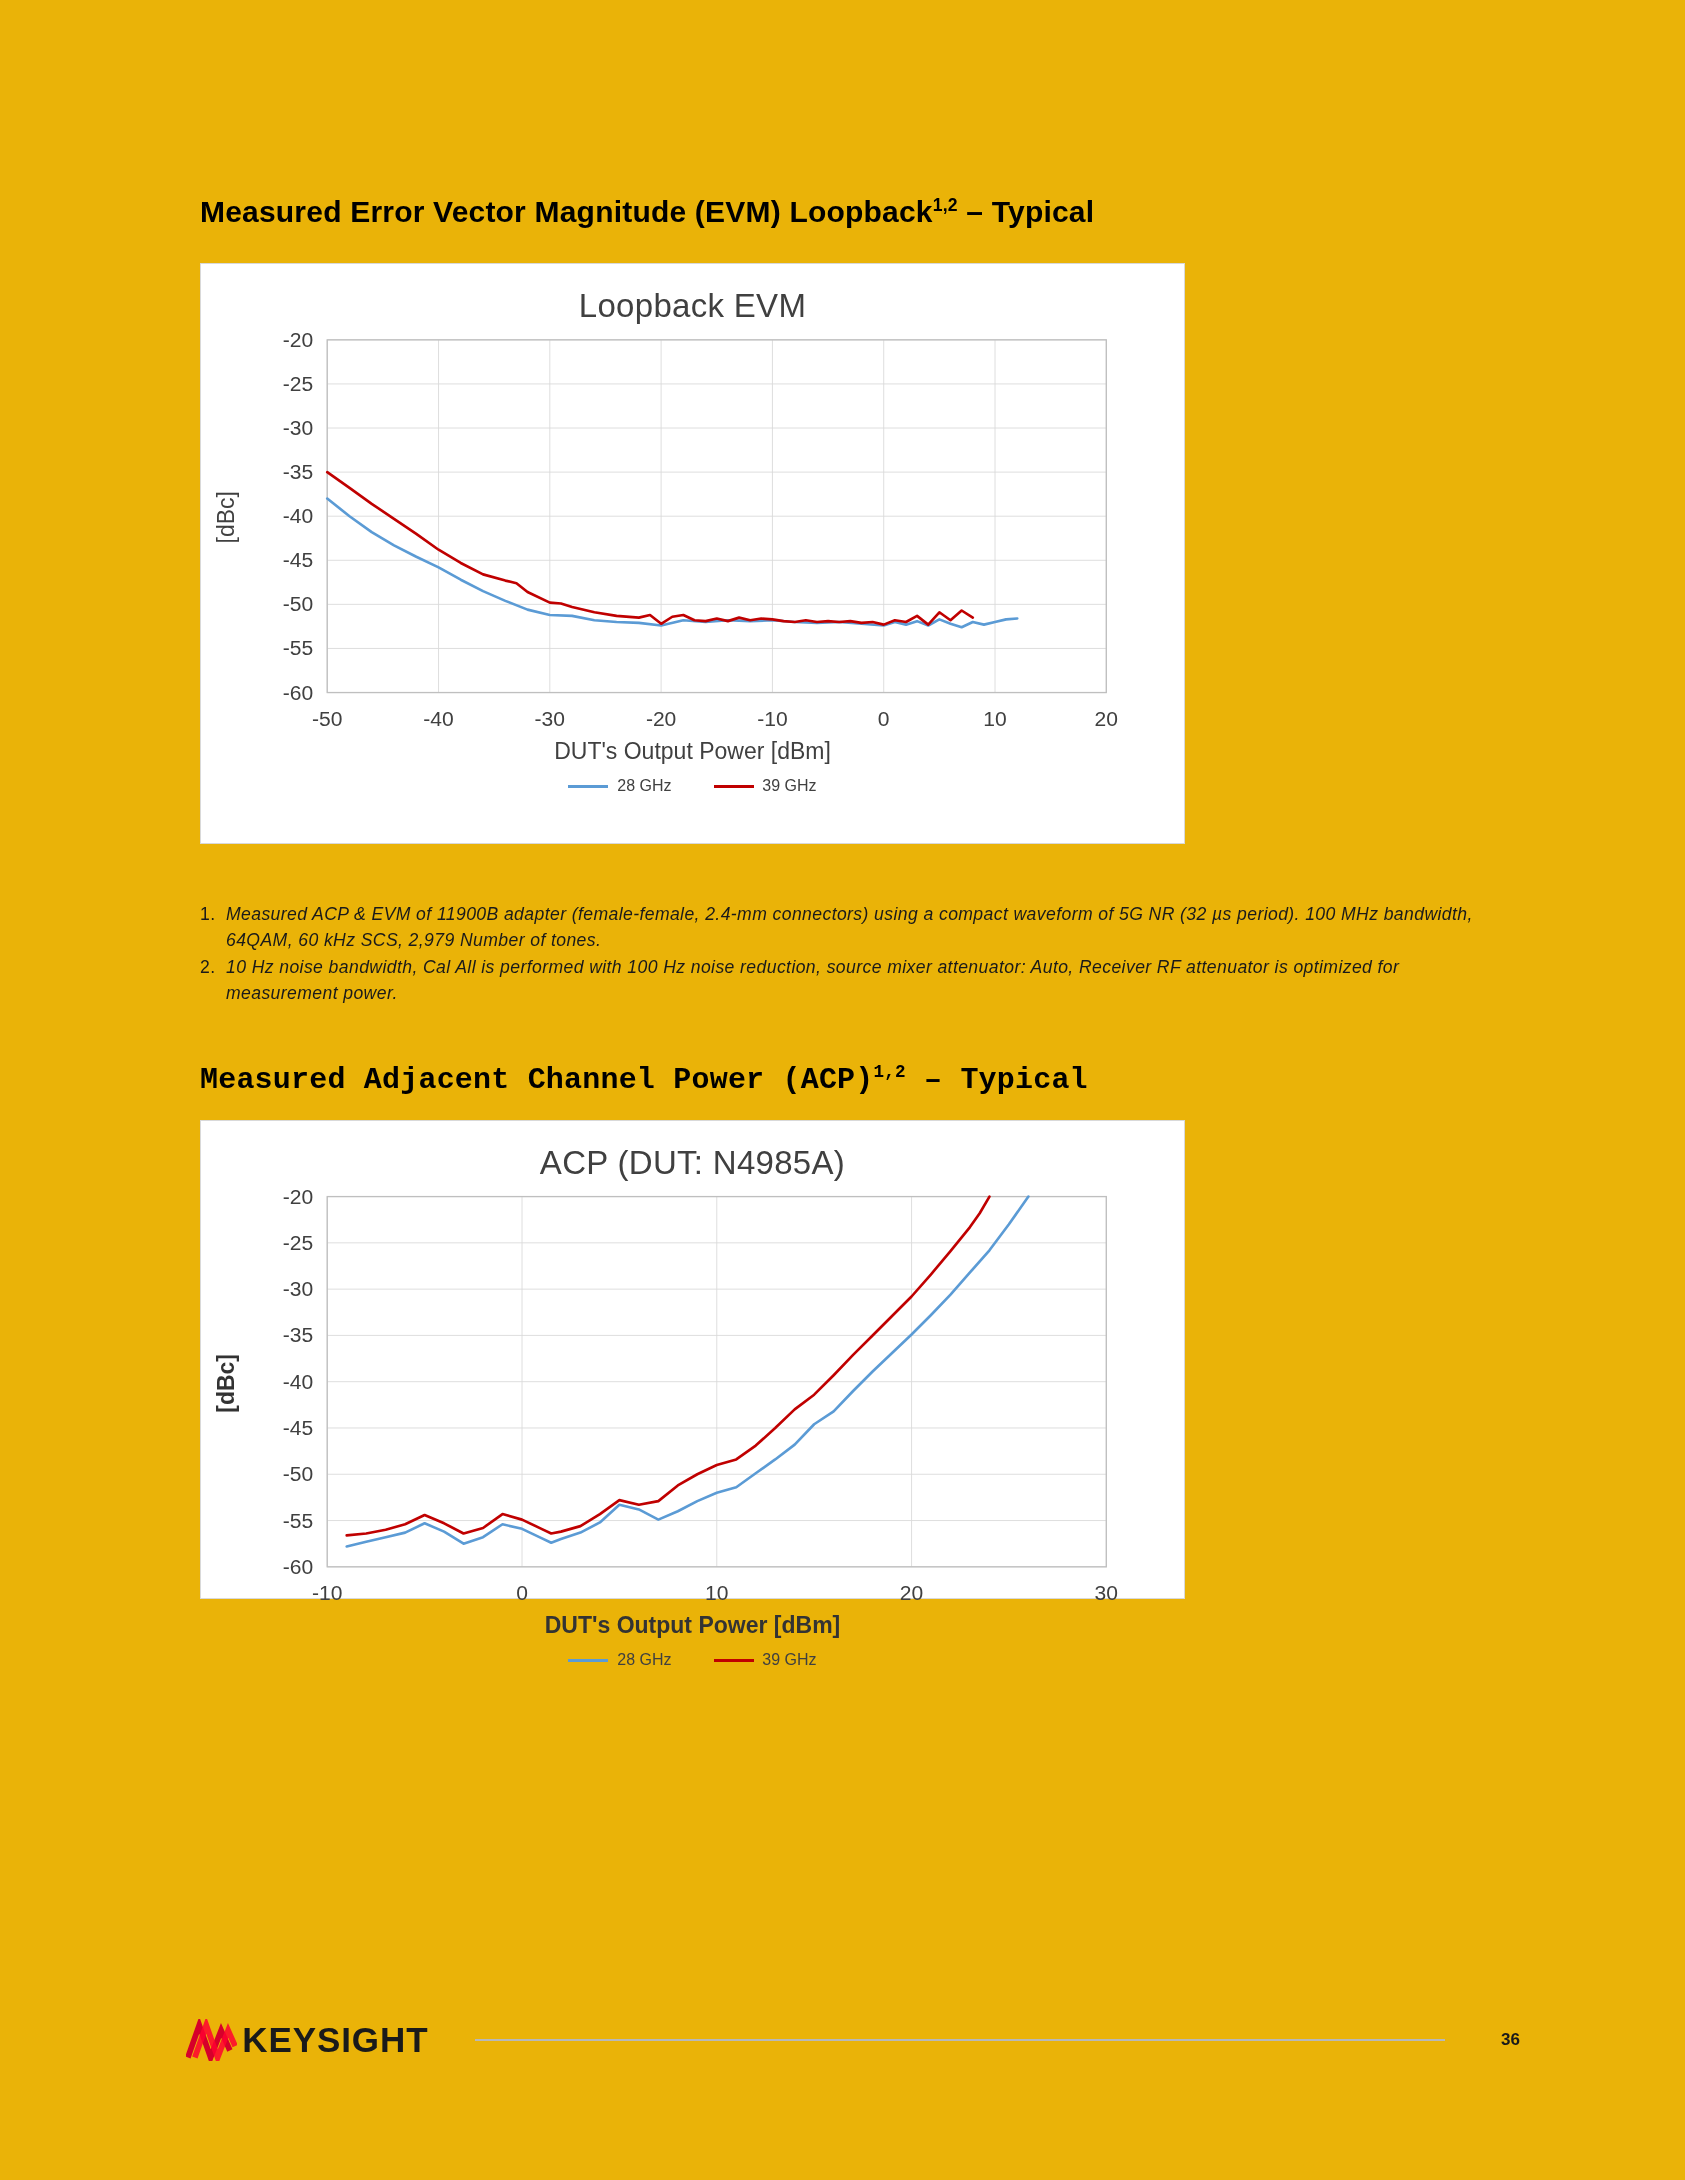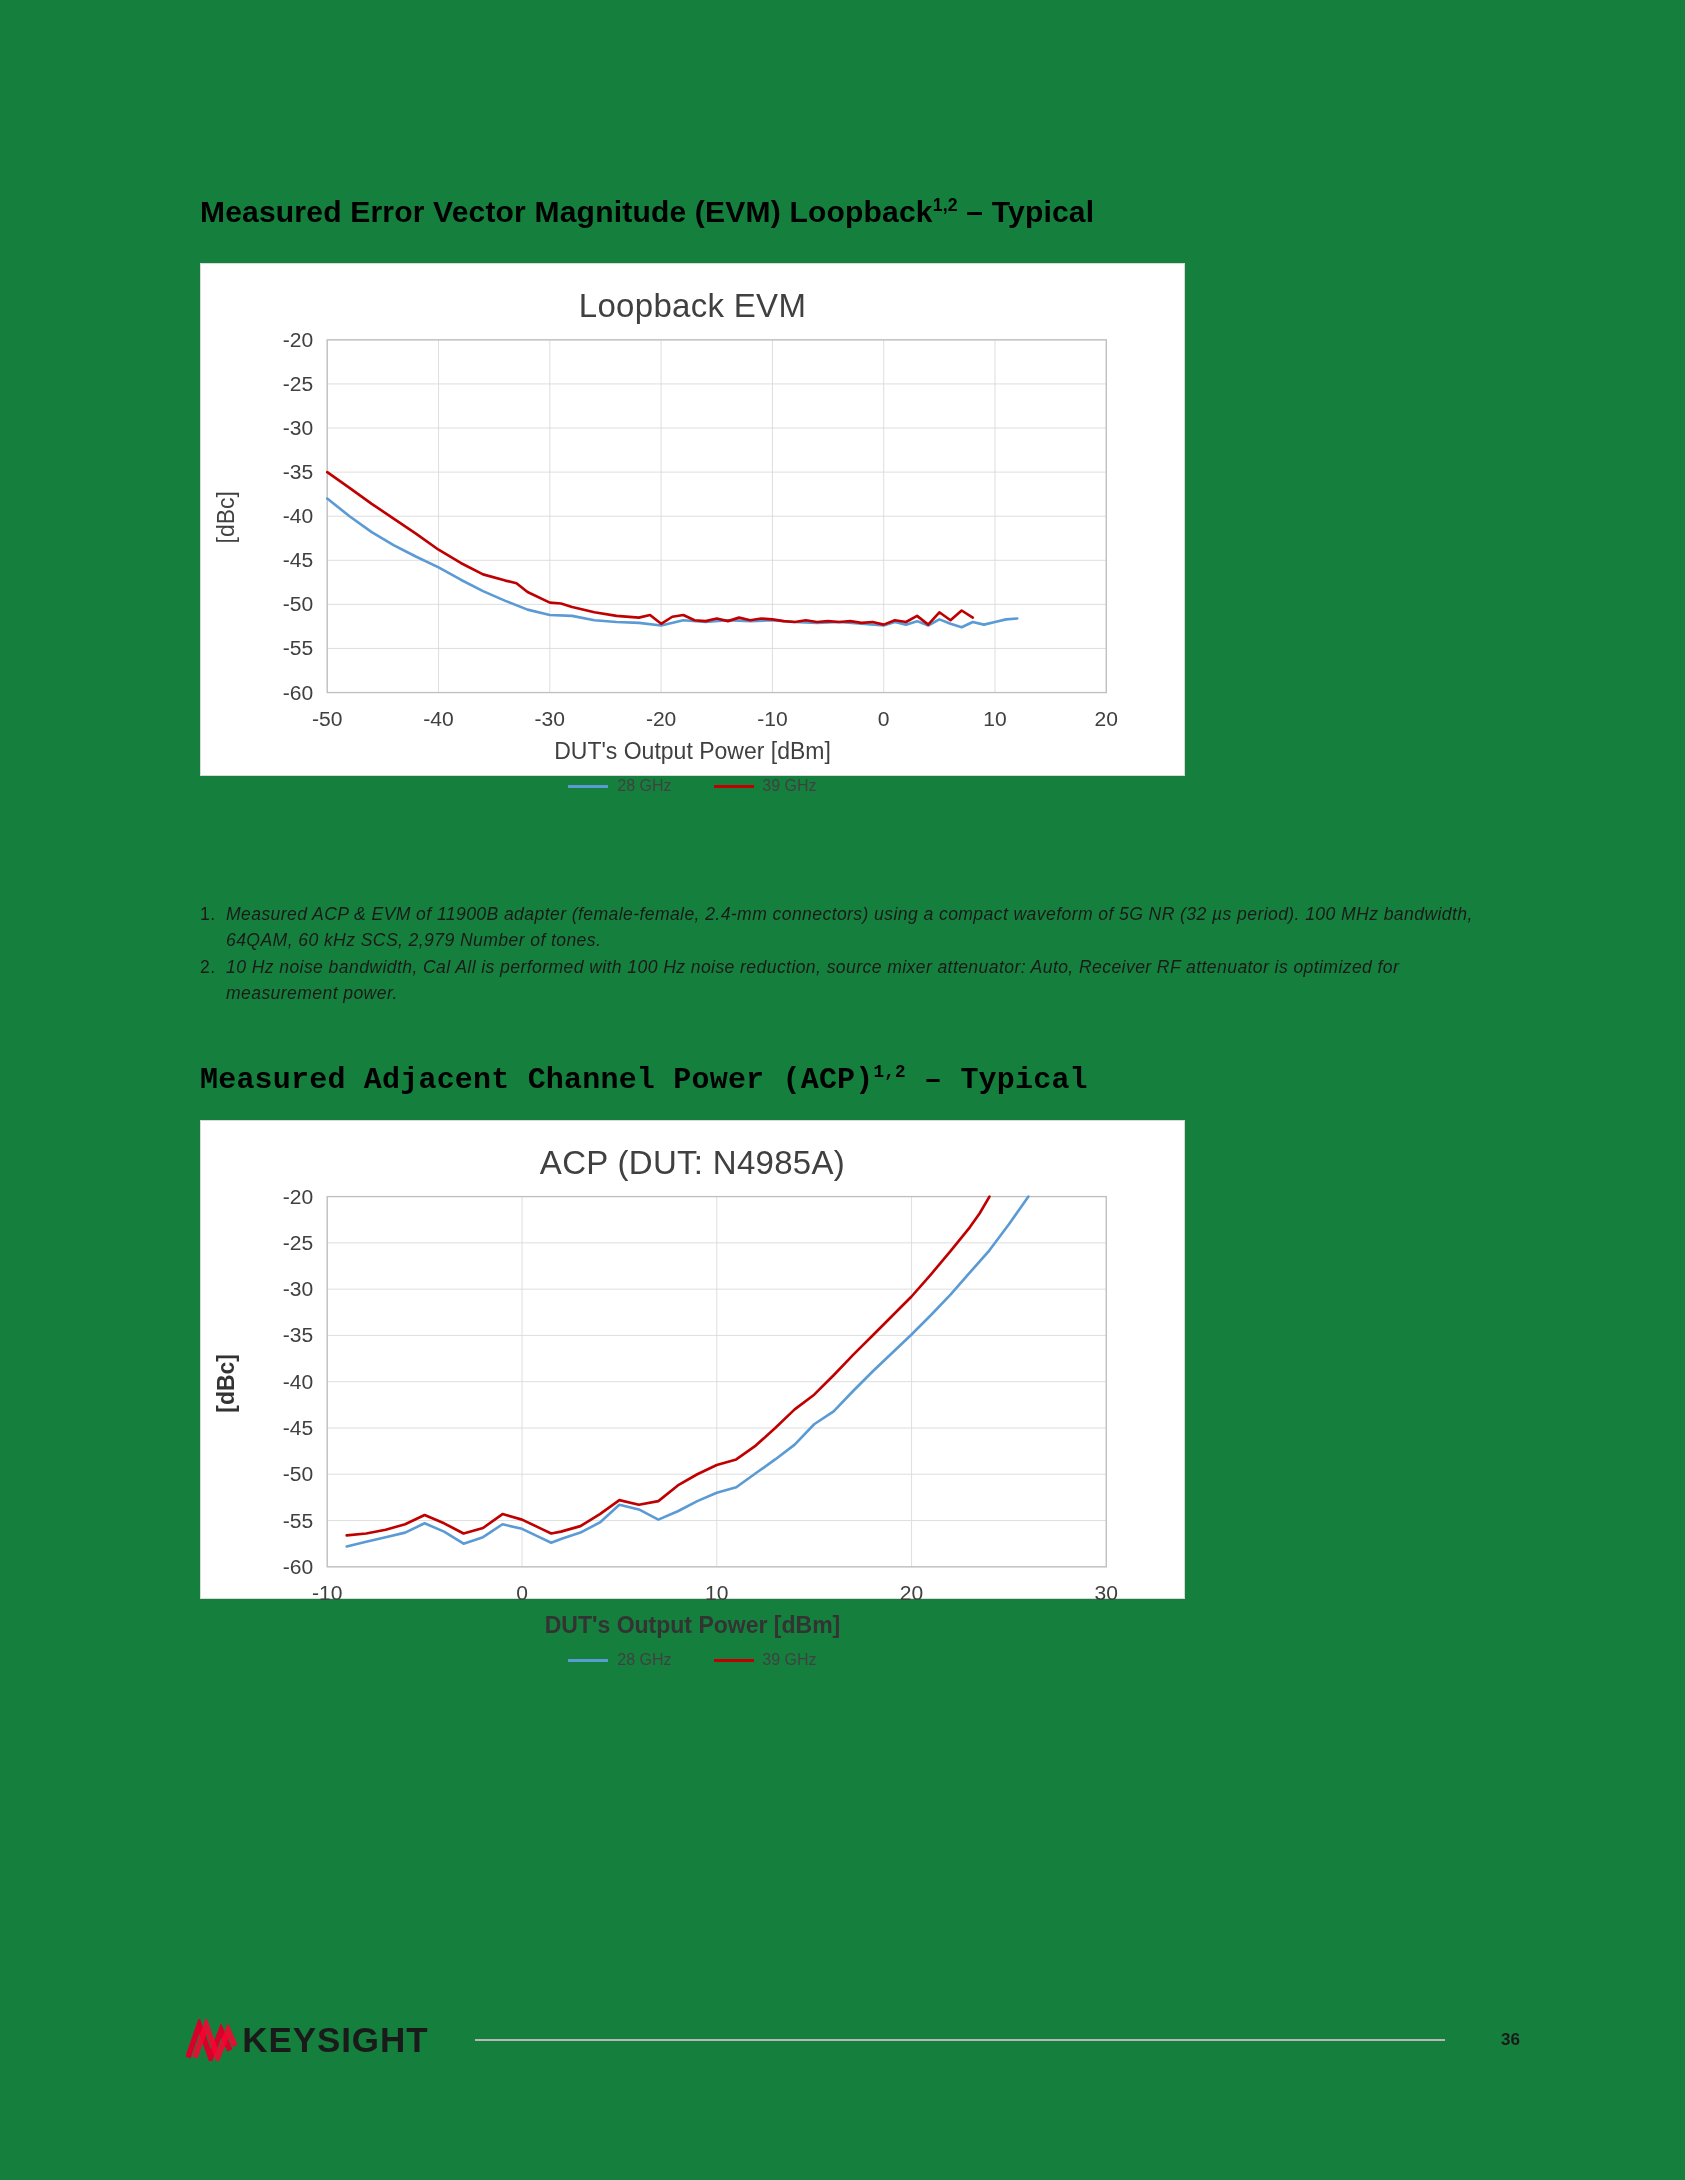--- a/index.html
+++ b/index.html
@@ -1,33 +1,33 @@
 <!DOCTYPE html>
 <html style="font-size:14px"><head>
 <meta charset="utf-8">
 <style>
   * { margin:0; padding:0; box-sizing:border-box; }
   body { background:#fff; }
   .page {
-    position:relative; width:1685px; height:2180px; background:#15803d;
+    position:relative; width:1685px; height:2180px; background:#eab308;
     font-family:"Liberation Sans", sans-serif; color:#000; overflow:hidden;
   }
   .heading {
     position:absolute; left:200px; font-size:30px; font-weight:bold; color:#000;
     letter-spacing:0.2px;
   }
   .heading sup { font-size:17.6px; font-weight:bold; vertical-align:super; }
   #heading-evm { top:195px; }
   #heading-acp { top:1062px;font-family:Liberation Mono, monospace; }
 
   .chart-box {
     position:absolute; left:200px; width:985px; background:#fff;
     border:0.9px solid #d9d9d9; display:flex; flex-direction:column; align-items:center;
   }
-  #chart1 { top:263px; height:513px; }
+  #chart1 { top:263px; height:581px; }
   #chart2 { top:1120px; height:479px; }
 
   .chart-title { margin-top:23px; font-size:33px; color:#404040; letter-spacing:0.3px; }
   .chart-area { display:flex; align-items:center; margin-top:3.5px; }
   .y-label {
     writing-mode:vertical-rl; transform:rotate(180deg);
     font-size:23px; color:#404040; width:30px; text-align:center; margin-bottom:35px;
   }
   .x-label { font-size:23px; color:#404040; margin-top:-3.5px; }
   #chart2 .x-label, #chart2 .y-label { font-weight:bold; color:#333; }

